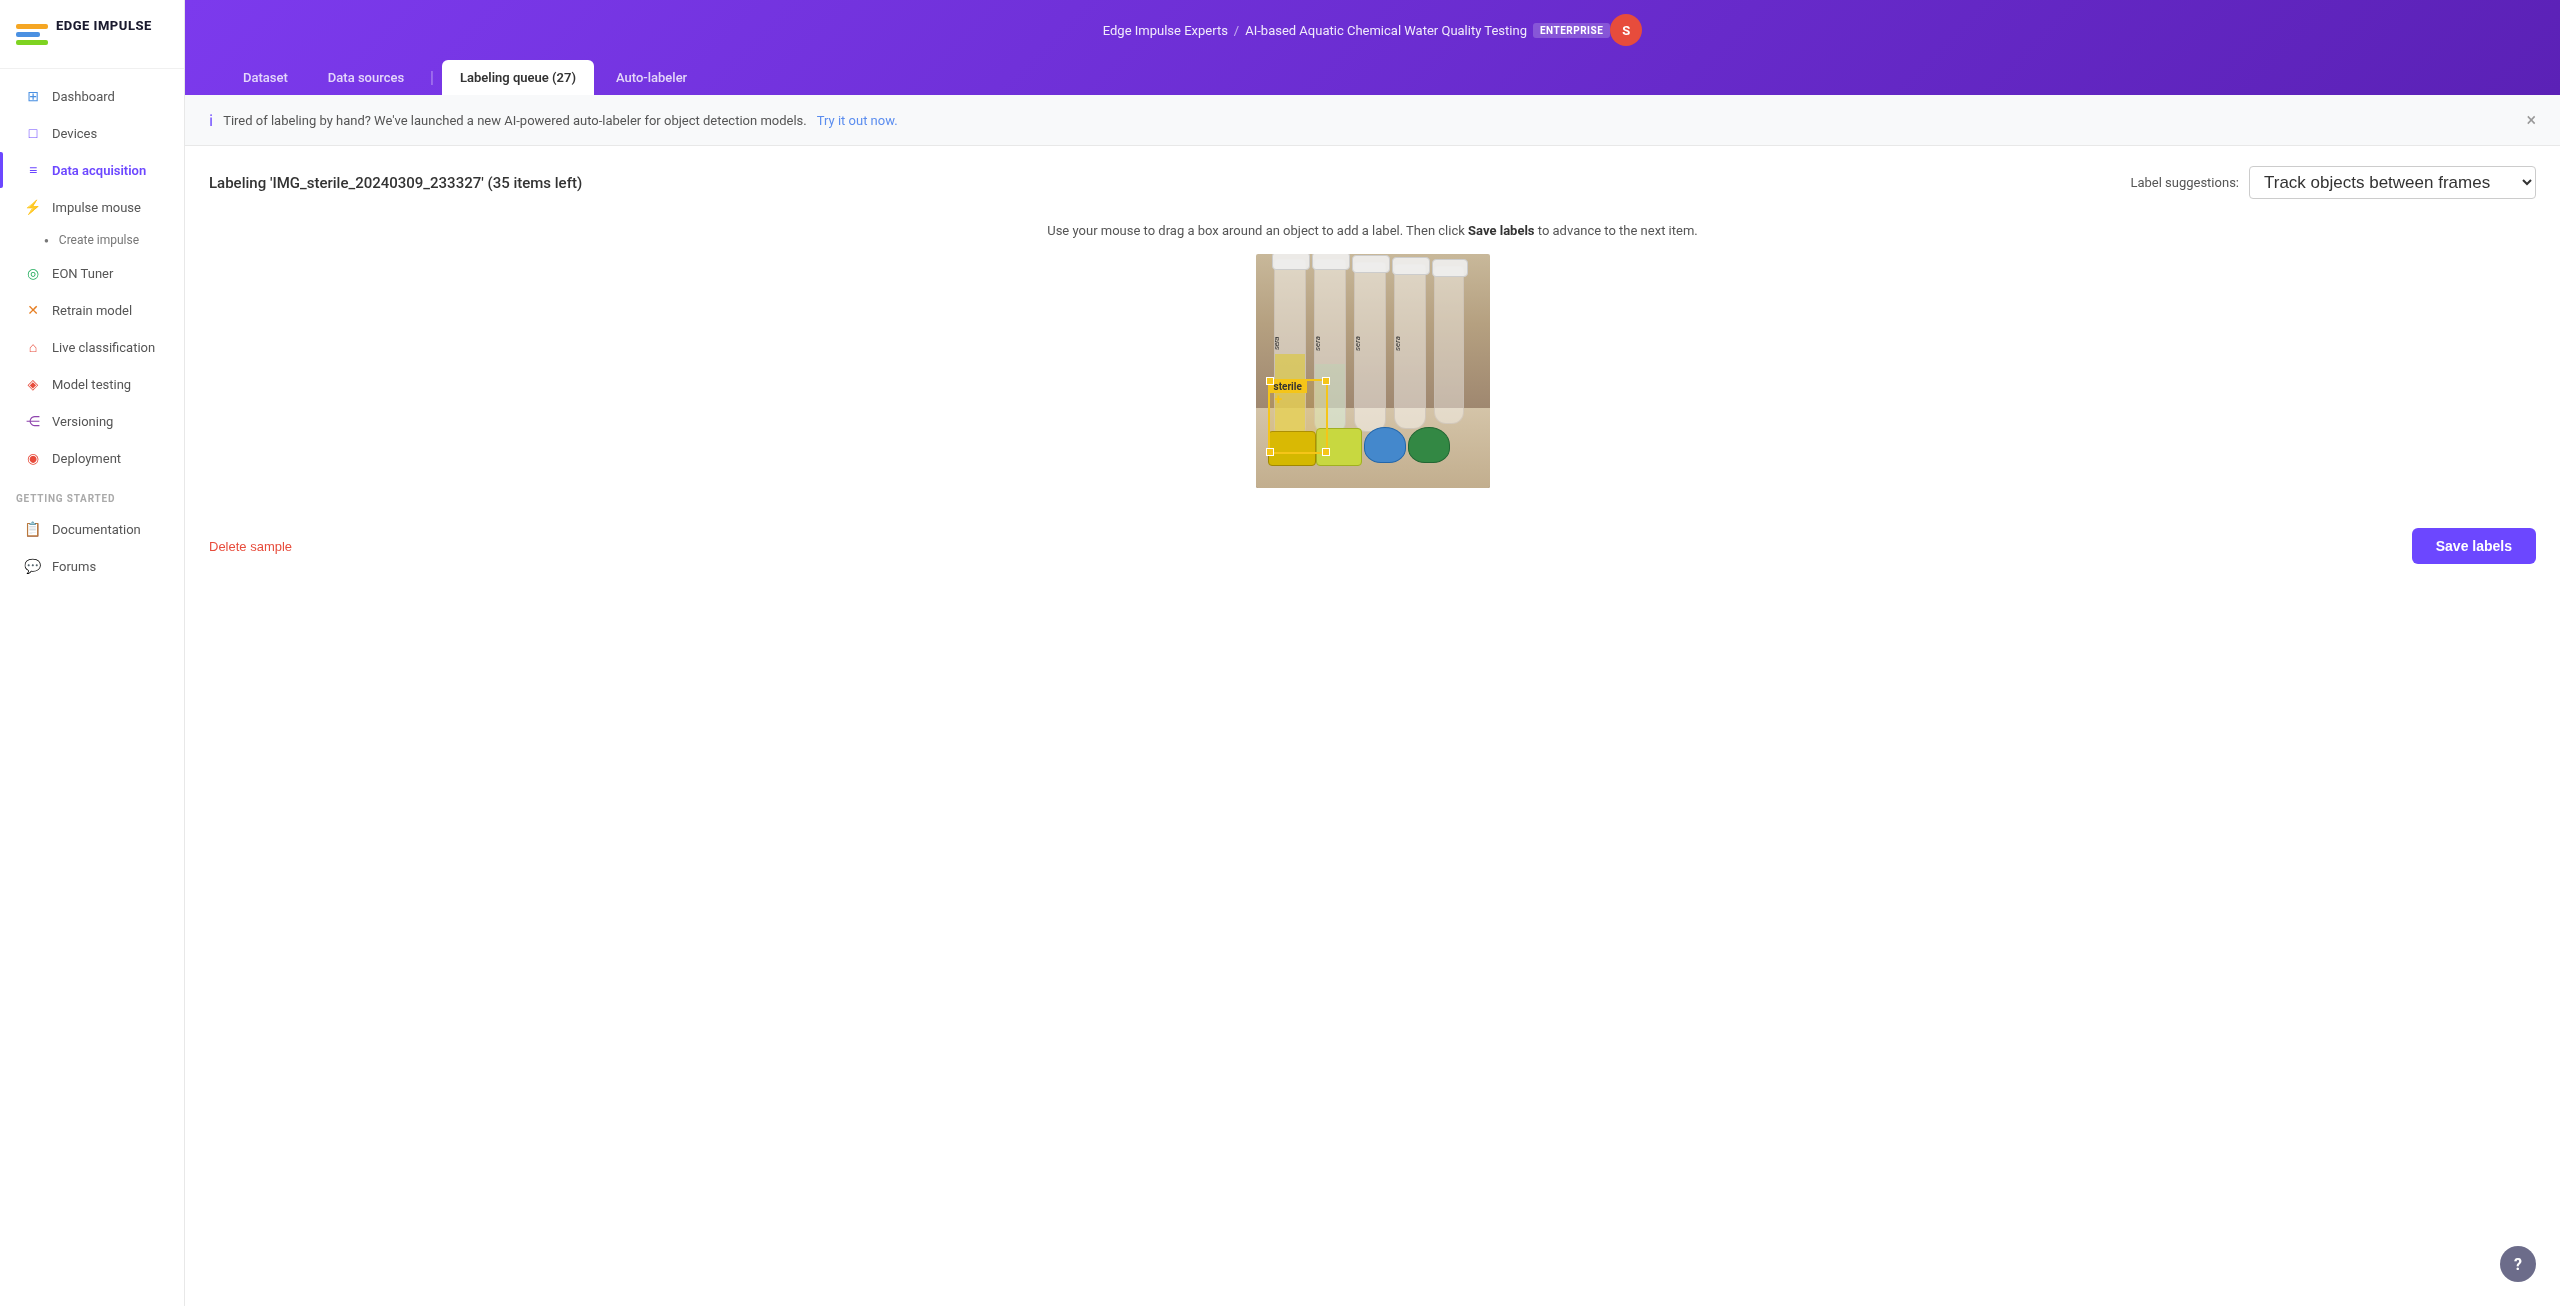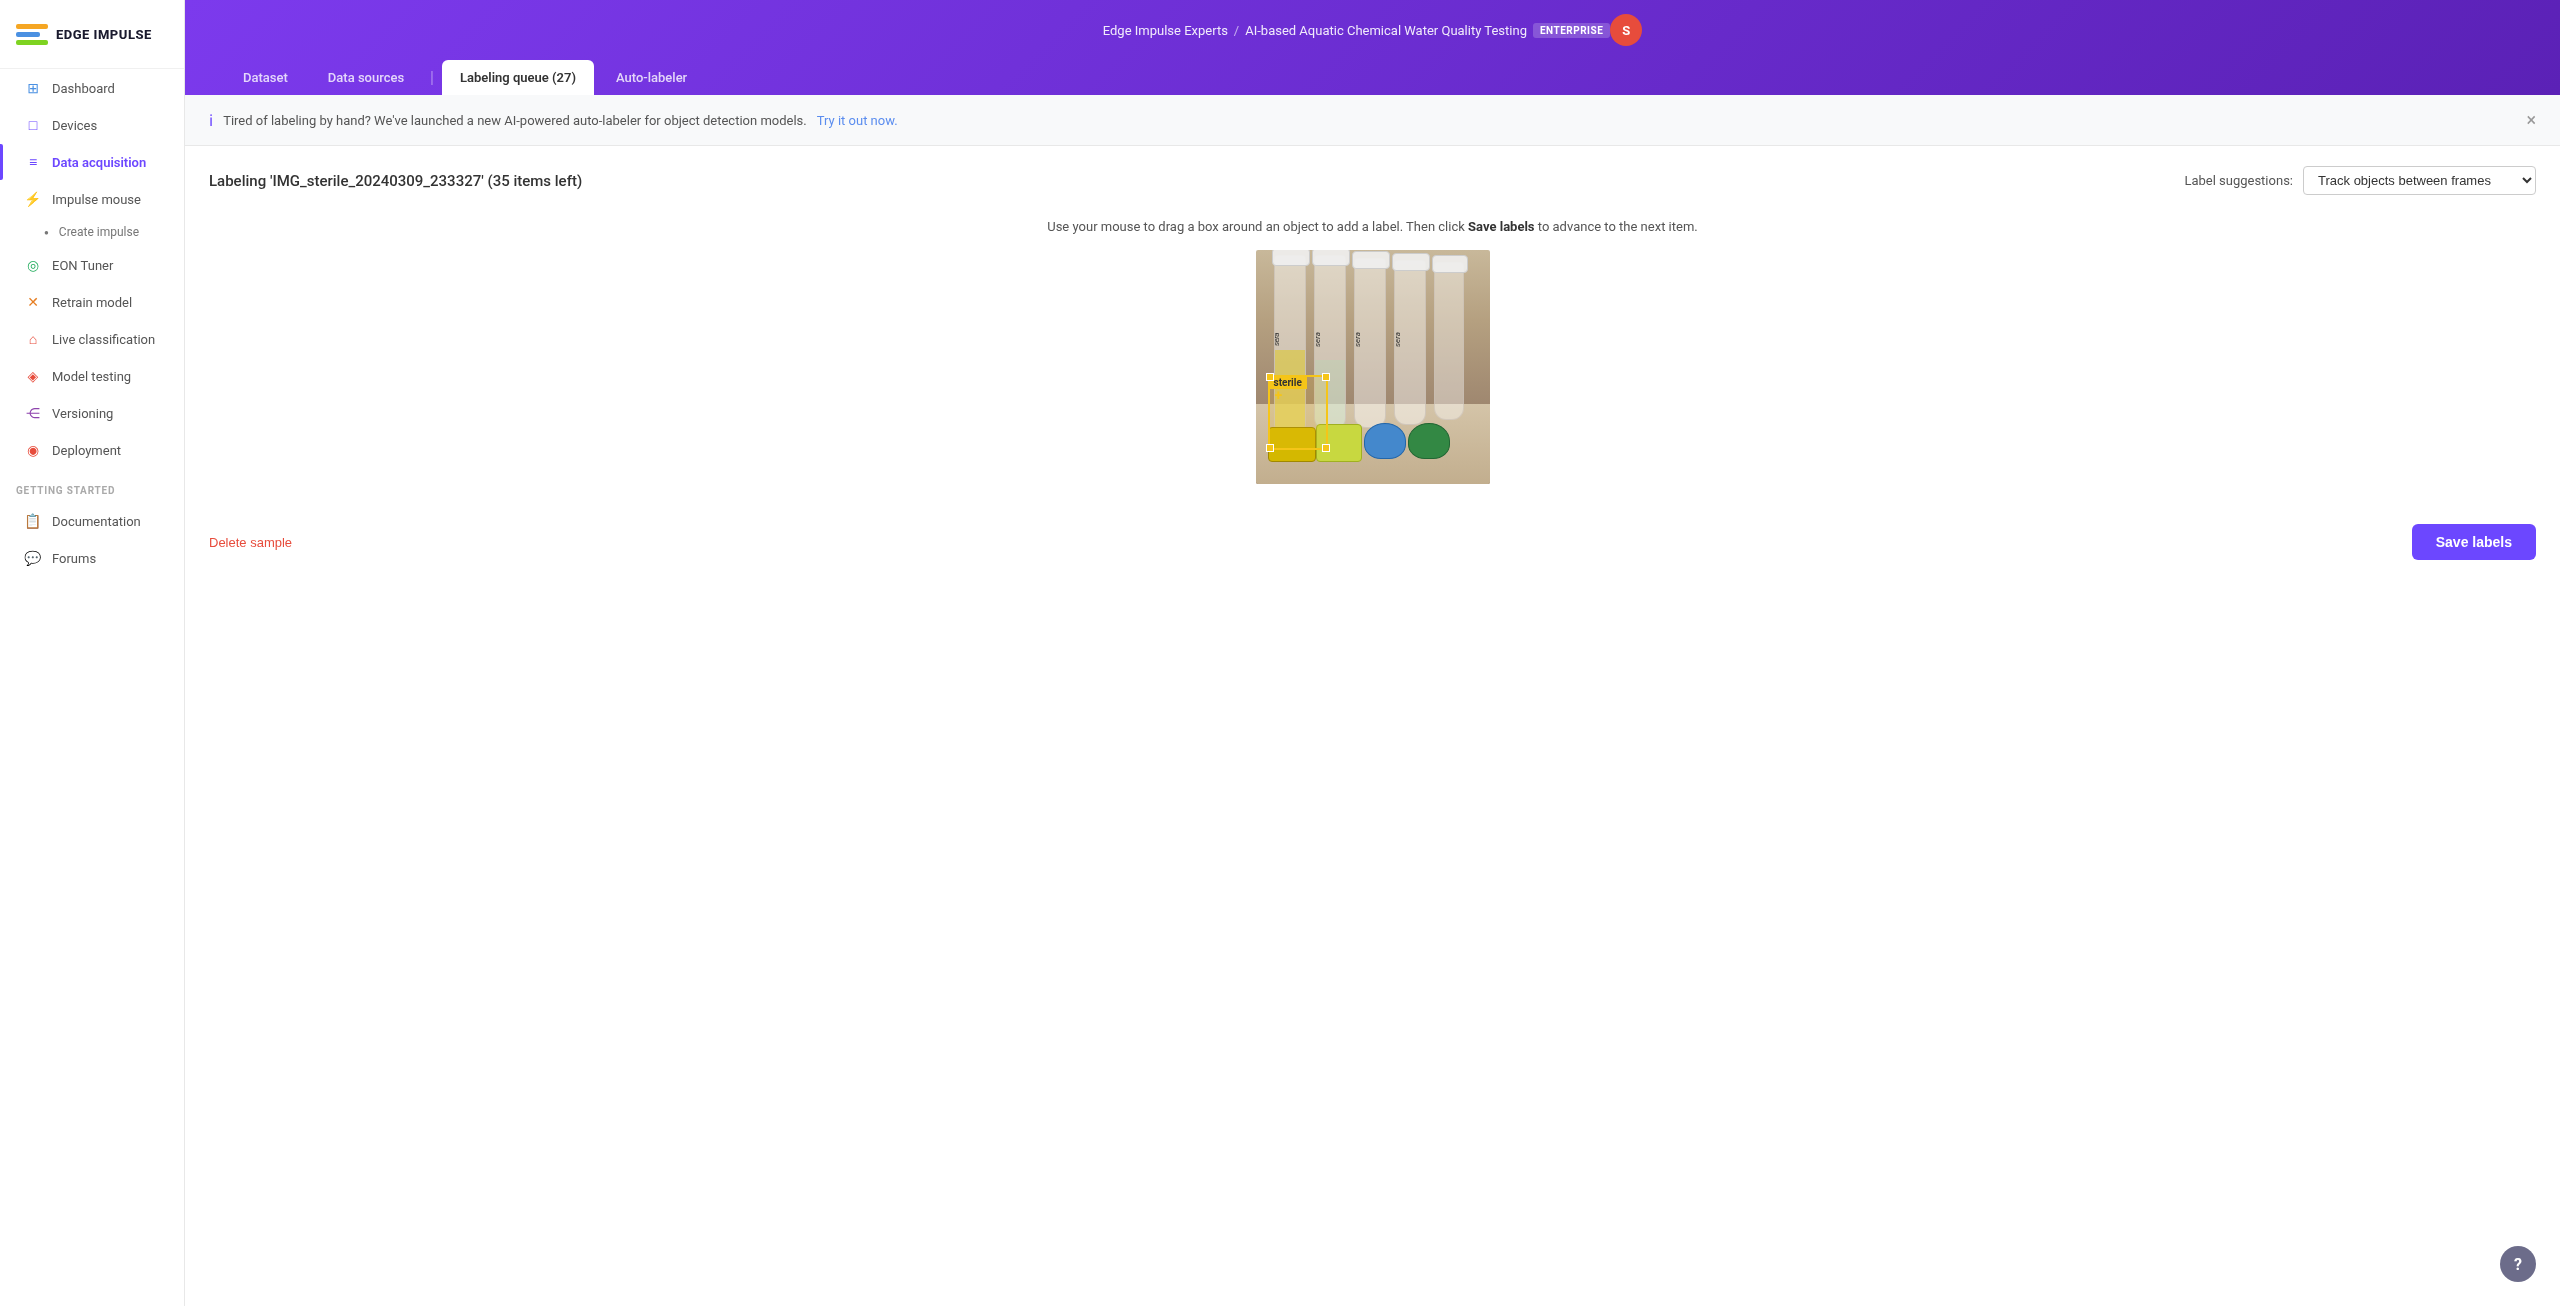--- a/index.html
+++ b/index.html
@@ -12,23 +12,23 @@
       background: #fff;
       border-right: 1px solid #e8e8e8;
       display: flex;
       flex-direction: column;
       height: 100vh;
       overflow-y: auto;
     }
     .sidebar-logo {
       padding: 18px 16px;
       display: flex;
-      align-items: center;
       gap: 8px;
       border-bottom: 1px solid #f0f0f0;
+      margin-bottom: 8px;
     }
     .logo-icon {
       width: 32px;
       height: 32px;
       display: flex;
       flex-direction: column;
       gap: 3px;
       justify-content: center;
     }
     .logo-bar { height: 5px; border-radius: 2px; }
@@ -214,21 +214,21 @@
       display: flex;
       align-items: center;
       gap: 10px;
       font-size: 13px;
       color: #555;
     }
     .label-suggestions select {
       border: 1px solid #ccc;
       border-radius: 4px;
       padding: 5px 28px 5px 10px;
-      font-size: 13px;
+      font-size: 17px;
       color: #333;
       background: white;
       cursor: pointer;
       appearance: auto;
     }
 
     .labeling-instruction {
       text-align: center;
       font-size: 13px;
       color: #555;

